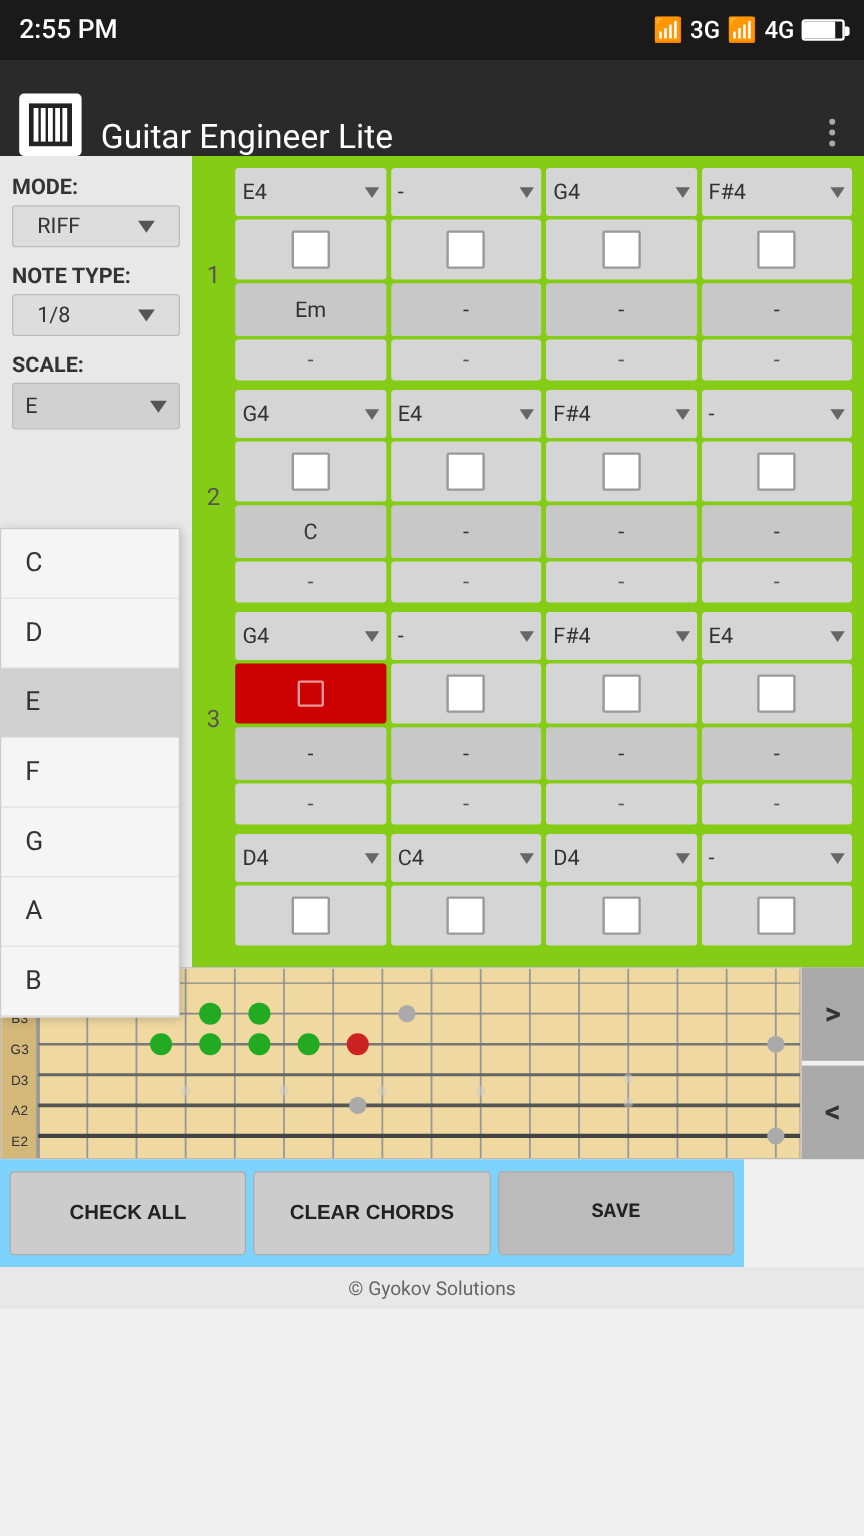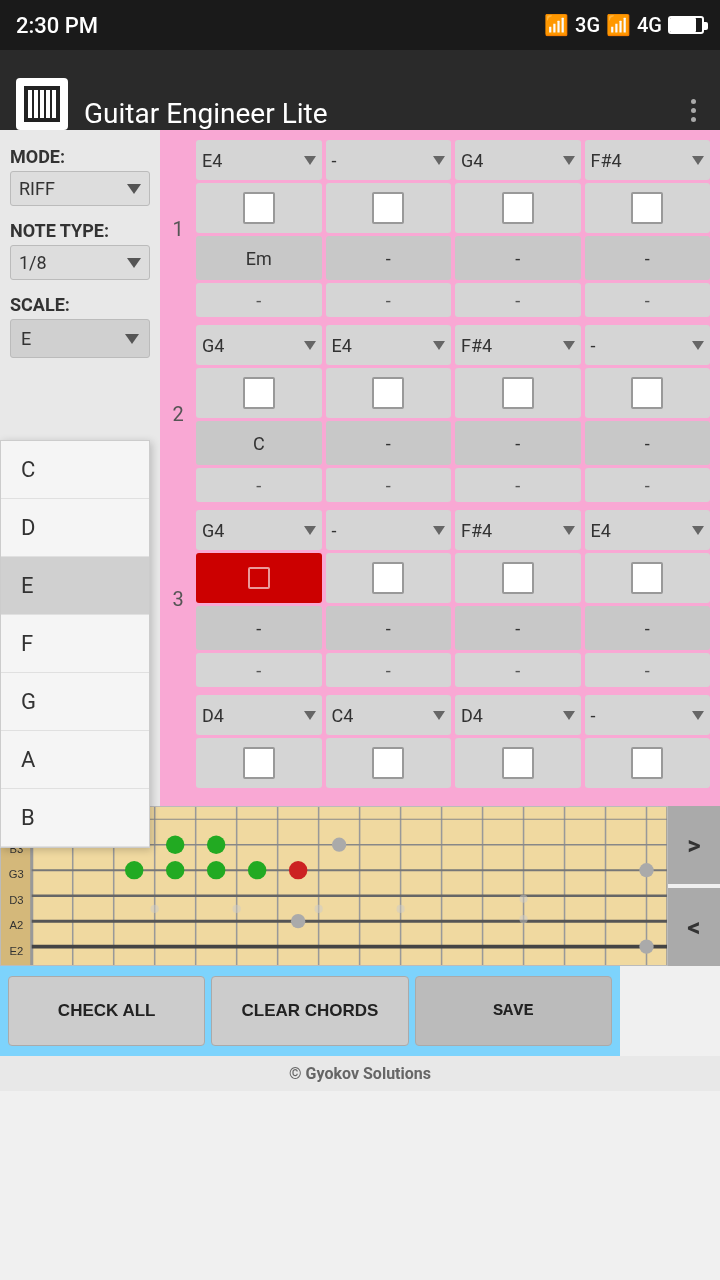--- a/index.html
+++ b/index.html
@@ -96,21 +96,21 @@
       width: 5px;
       height: 5px;
       background: #aaa;
       border-radius: 50%;
     }
 
     
     .main-content {
       display: flex;
       width: 720px;
-      background: #f9a8d4;
+      background: #84cc16;
       position: relative;
       justify-content: flex-end;
     }
 
     
     .left-panel {
       width: 160px;
       padding: 16px 10px;
       background: #e8e8e8;
       flex-shrink: 0;
@@ -119,21 +119,21 @@
     .label-text {
       font-size: 18px;
       font-weight: 700;
       color: #333;
       margin-bottom: 4px;
     }
     .dropdown-box {
       background: #ddd;
       border: 1px solid #bbb;
       border-radius: 3px;
-      padding: 6px 8px;
+      padding: 6px 20px;
       font-size: 18px;
       color: #333;
       display: flex;
       align-items: center;
       justify-content: space-between;
       margin-bottom: 14px;
       cursor: pointer;
       min-width: 120px;
     }
     .dropdown-arrow {
@@ -355,28 +355,27 @@
     }
 
     
     .footer {
       width: 720px;
       background: #e8e8e8;
       text-align: center;
       padding: 8px;
       font-size: 16px;
       color: #666;
-      font-weight: bold;
     }
   </style>
 </head>
 <body>
 
 <div class="status-bar">
-  <span>2:30 PM</span>
+  <span>2:55 PM</span>
   <div class="status-right">
     <span>📶</span>
     <span>3G</span>
     <span>📶</span>
     <span>4G</span>
     <div class="battery">
       <div class="battery-fill"></div>
     </div>
   </div>
 </div>

